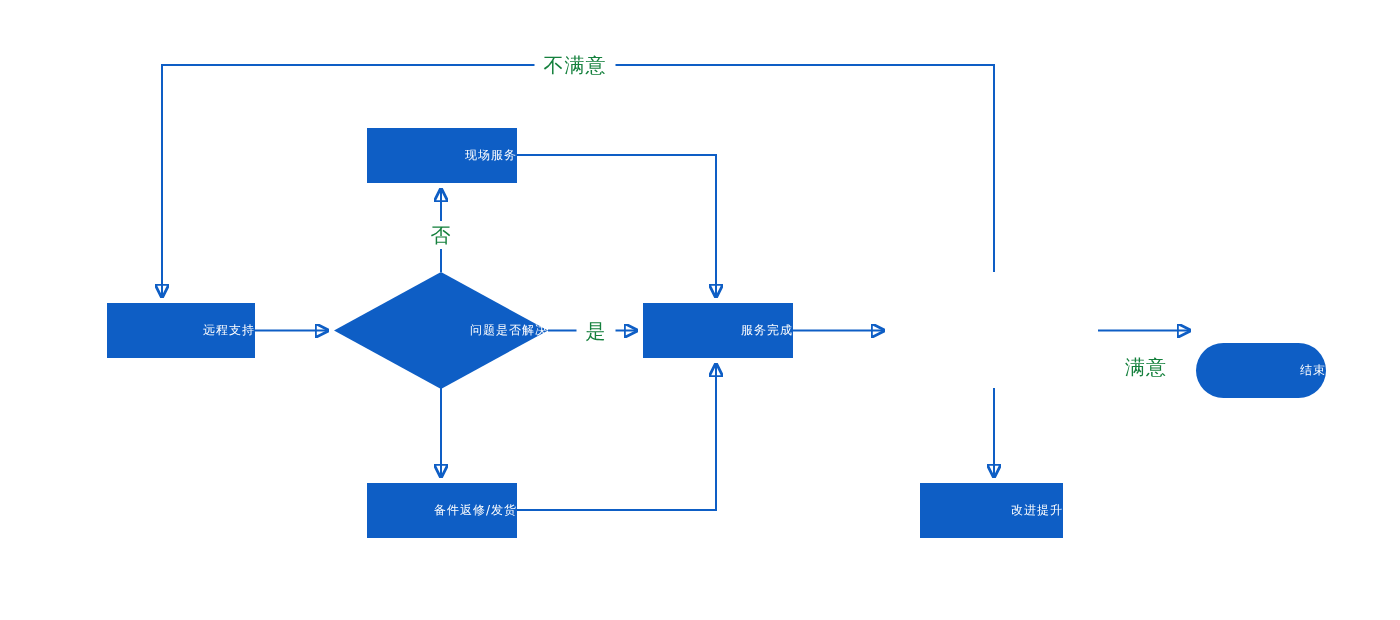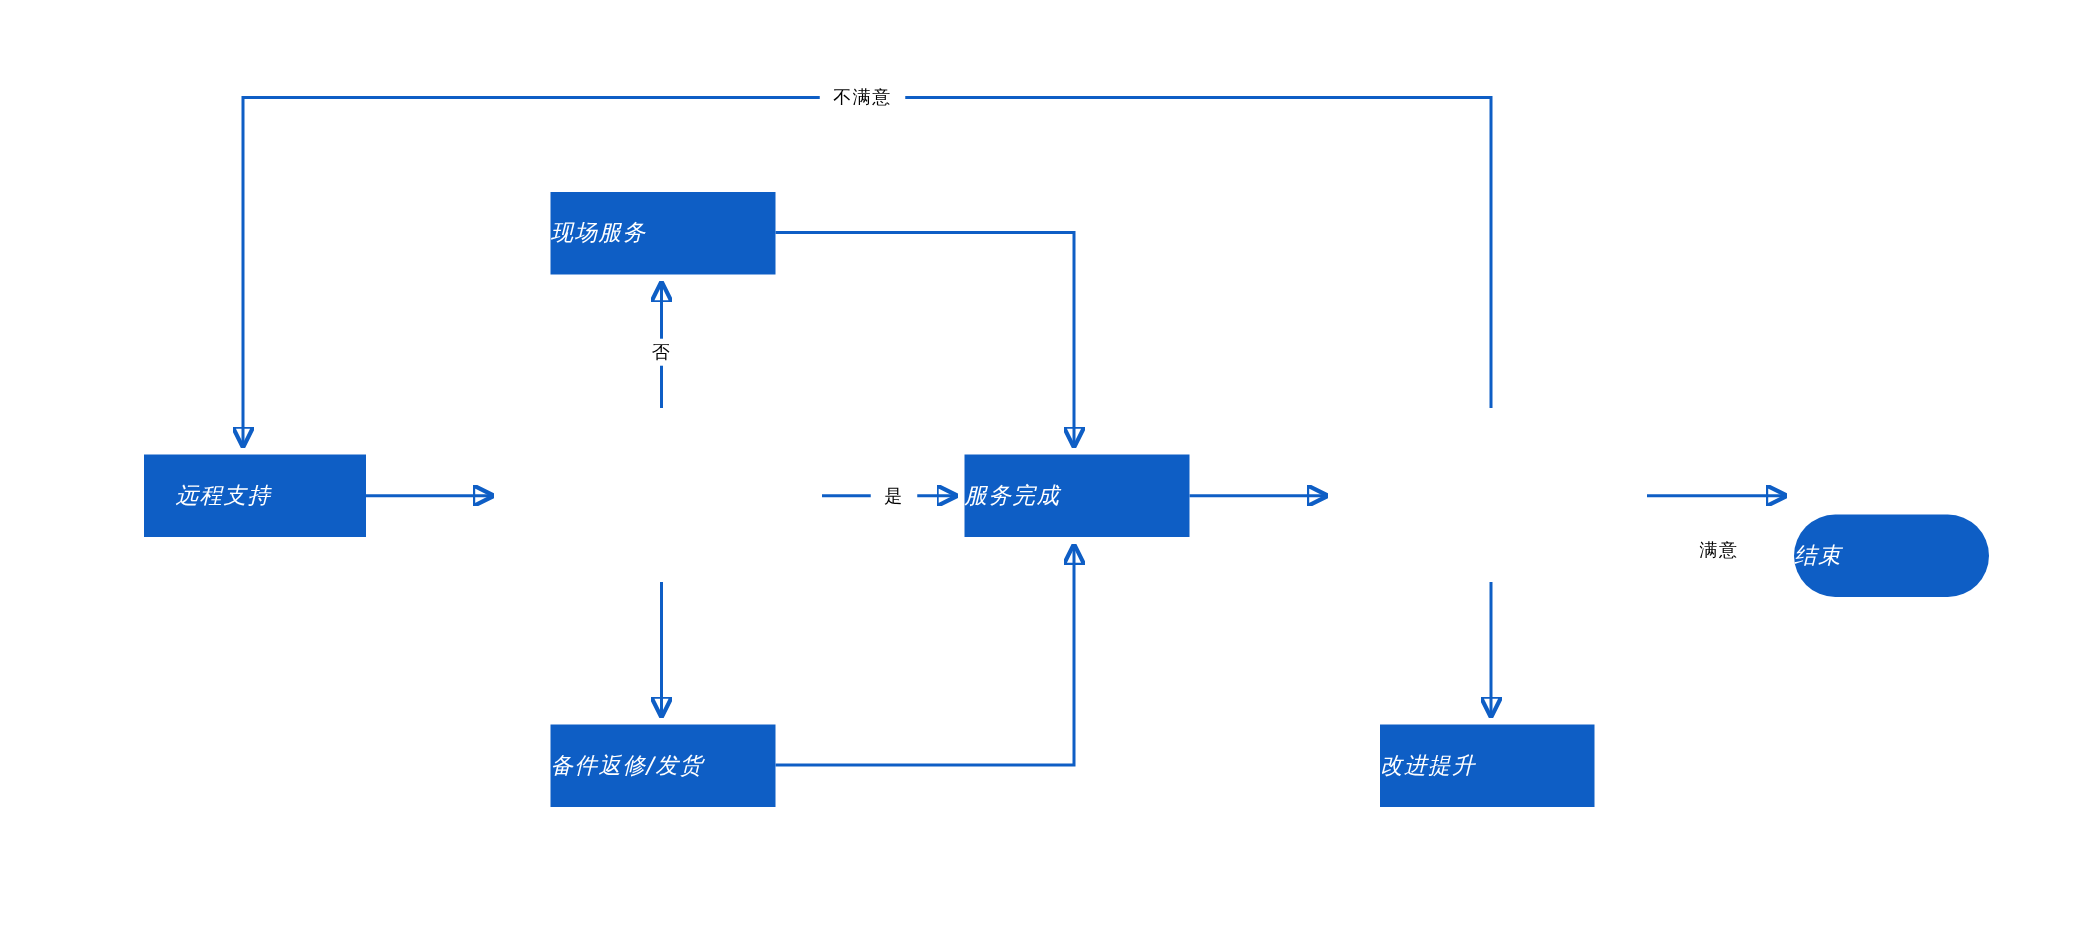--- a/index.html
+++ b/index.html
@@ -21,28 +21,27 @@
   }
   .edges-svg path {
     fill: none;
     stroke: #0e5ec5;
     stroke-width: 2;
   }
   .node {
     position: absolute;
     display: flex;
     align-items: center;
-    justify-content: flex-start;
+    justify-content: flex-end;
     background: #0e5ec5;
     color: #ffffff;
-    font-size: 15px;
+    font-size: 12px;
     font-weight: 500;
     letter-spacing: 1px;
     text-align: center;
-    font-style: italic;
   }
   .node.decision {
     background: transparent;
   }
   .node.decision .diamond {
     position: absolute;
     inset: 0;
     background: #0e5ec5;
     clip-path: polygon(50% 0, 100% 50%, 50% 100%, 0 50%);
   }
@@ -51,22 +50,22 @@
     z-index: 1;
   }
   .node.terminator {
     border-radius: 28px;
     margin-top: 40px;
   }
   .edge-label {
     position: absolute;
     transform: translate(-50%, -50%);
     background: #ffffff;
-    color: #000000;
-    font-size: 12px;
+    color: #15803d;
+    font-size: 20px;
     letter-spacing: 1px;
     padding: 2px 9px;
     white-space: nowrap;
     line-height: 1.2;
   }
 </style>
 </head>
 <body>
 
 <div class="canvas">
@@ -92,28 +91,32 @@
 
     <path d="M 793 330.5 L 884 330.5" marker-end="url(#arrow)"></path>
 
     <path d="M 1098 330.5 L 1190 330.5" marker-end="url(#arrow)"></path>
 
     <path d="M 994 272 L 994 65 L 162 65 L 162 297" marker-end="url(#arrow)"></path>
 
     <path d="M 994 388 L 994 477" marker-end="url(#arrow)"></path>
   </svg>
 
-  <div class="node process" style="left:96px; top:303px; width:148px; height:55px;padding-left:21px;">
+  <div class="node process" style="left:107px; top:303px; width:148px; height:55px;padding-left:21px;">
     <span class="node-label">远程支持</span>
   </div>
 
   <div class="node process" style="left:367px; top:128px; width:150px; height:55px;">
     <span class="node-label">现场服务</span>
   </div>
 
+  <div class="node decision" style="left:334px; top:272px; width:214px; height:117px;">
+    <span class="diamond"></span>
+    <span class="node-label">问题是否解决</span>
+  </div>
 
   <div class="node process" style="left:367px; top:483px; width:150px; height:55px;">
     <span class="node-label">备件返修/发货</span>
   </div>
 
   <div class="node process" style="left:643px; top:303px; width:150px; height:55px;">
     <span class="node-label">服务完成</span>
   </div>
 
 

